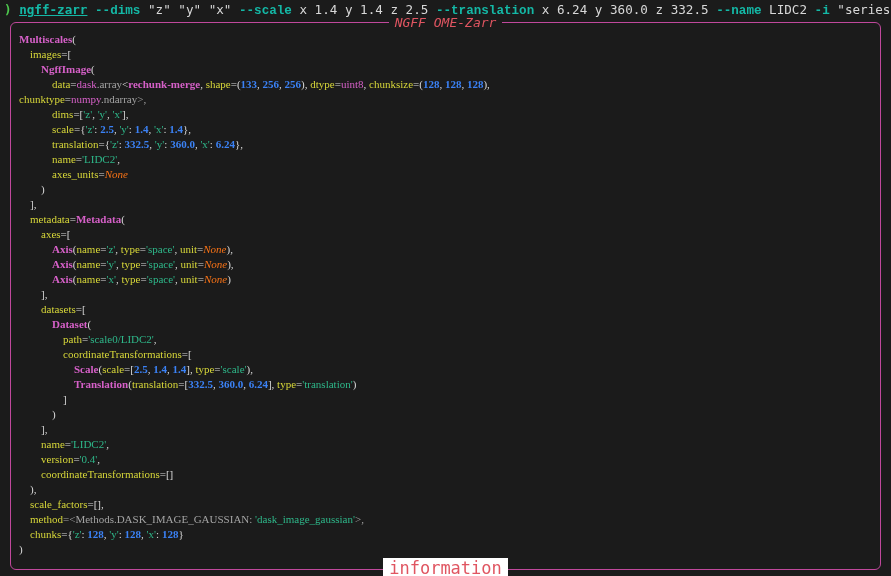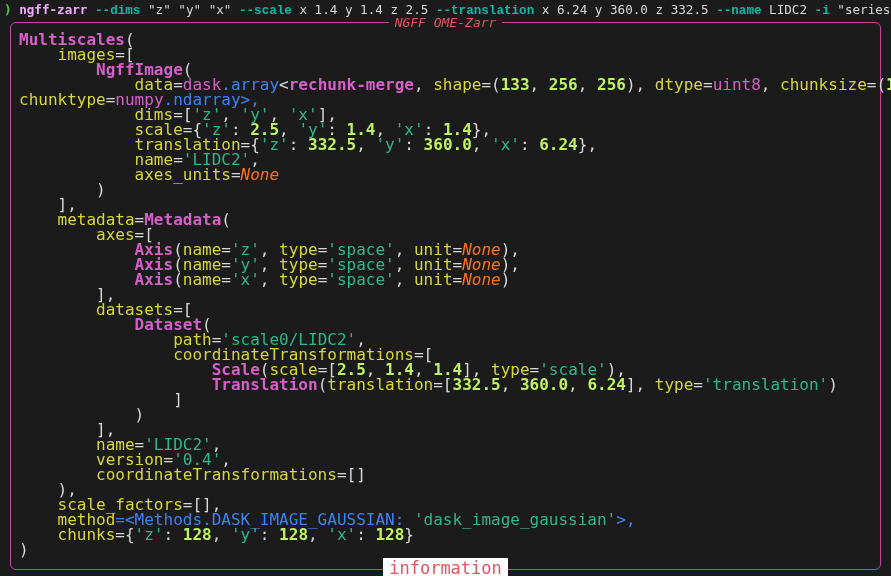--- a/index.html
+++ b/index.html
@@ -32,21 +32,21 @@
     top: 2px;
     left: 4px;
     right: 0;
     height: 15px;
     white-space: pre;
     font-size: 12.6px;
     line-height: 15px;
   }
   .tok { white-space: pre; }
   .prompt   { color: #4ec94e; font-weight: bold; }
-  .prog     { color: #f0abfc; font-weight: bold; }
+  .prog     { color: #14b8a6; font-weight: bold; text-decoration: underline; }
   .flag     { color: #14b8a6; font-weight: bold; font-family: Liberation Mono, monospace; }
   .plain    { color: #d8d8d8; }
 
   
   .panel {
     position: absolute;
     left: 10px;
     top: 22px;
     width: 871px;
     height: 548px;
@@ -86,34 +86,35 @@
     line-height: 15px;
   }
 
   
   .code {
     position: absolute;
     left: 8px;
     top: 9px;
     right: 4px;
     white-space: pre;
-    font-size: 16px;
+    font-size: 11px;
     line-height: 15px;
+    font-family: Liberation Serif, serif;
   }
   .code .line { white-space: pre; height: 15px; }
 
   
   .cls   { color: #d660c8; font-weight: bold; }   
   .kw    { color: #d7d739; text-align: center; }                      
-  .num   { color: #bef264; font-weight: bold; }   
+  .num   { color: #3b82f6; font-weight: bold; }   
   .str   { color: #2eb88a; }                      
   .none  { color: #f97316; font-style: italic; }  
   .pink  { color: #d660c8; text-align: center; }                      
   .punc  { color: #d8d8d8; }                      
-  .dim   { color: #3b82f6; }
+  .dim   { color: #a3a3a3; }
 </style>
 </head>
 <body>
 
 <div class="terminal">
 
   <div class="cmdline"><span class="tok prompt">)</span><span class="tok plain"> </span><span class="tok prog">ngff-zarr</span><span class="tok plain"> </span><span class="tok flag">--dims</span><span class="tok plain"> "z" "y" "x" </span><span class="tok flag">--scale</span><span class="tok plain"> x 1.4 y 1.4 z 2.5 </span><span class="tok flag">--translation</span><span class="tok plain"> x 6.24 y 360.0 z 332.5 </span><span class="tok flag">--name</span><span class="tok plain"> LIDC2 </span><span class="tok flag">-i</span><span class="tok plain"> "series/*.tif"</span></div>
 
   <div class="panel">
     <div class="panel-title">

